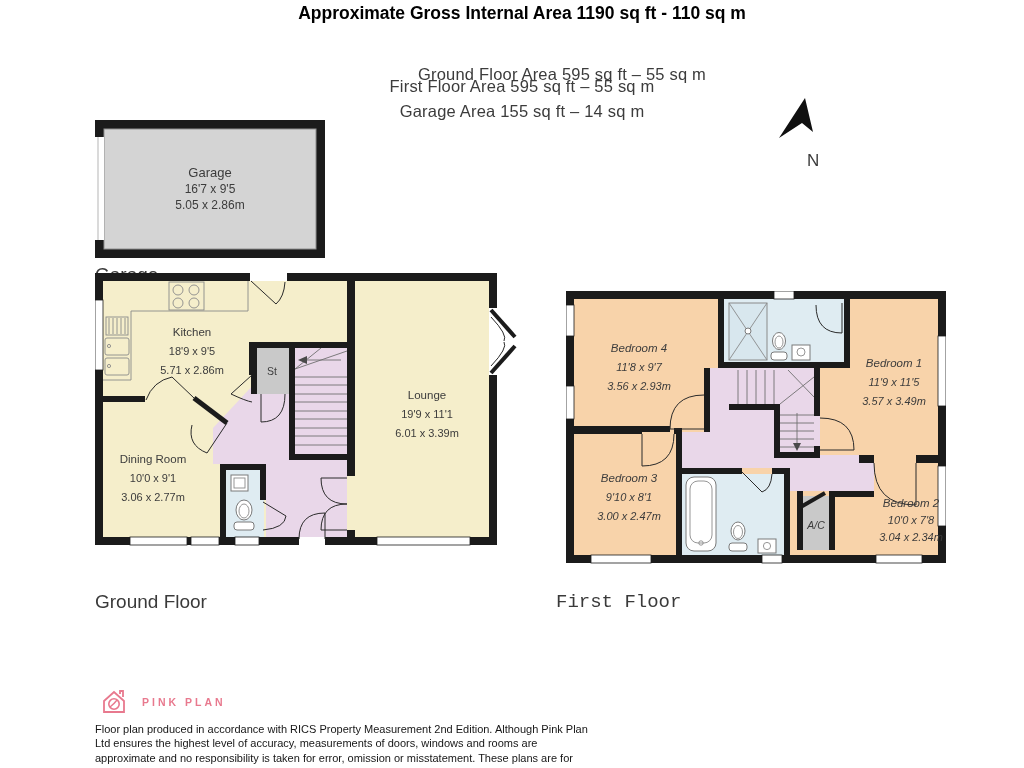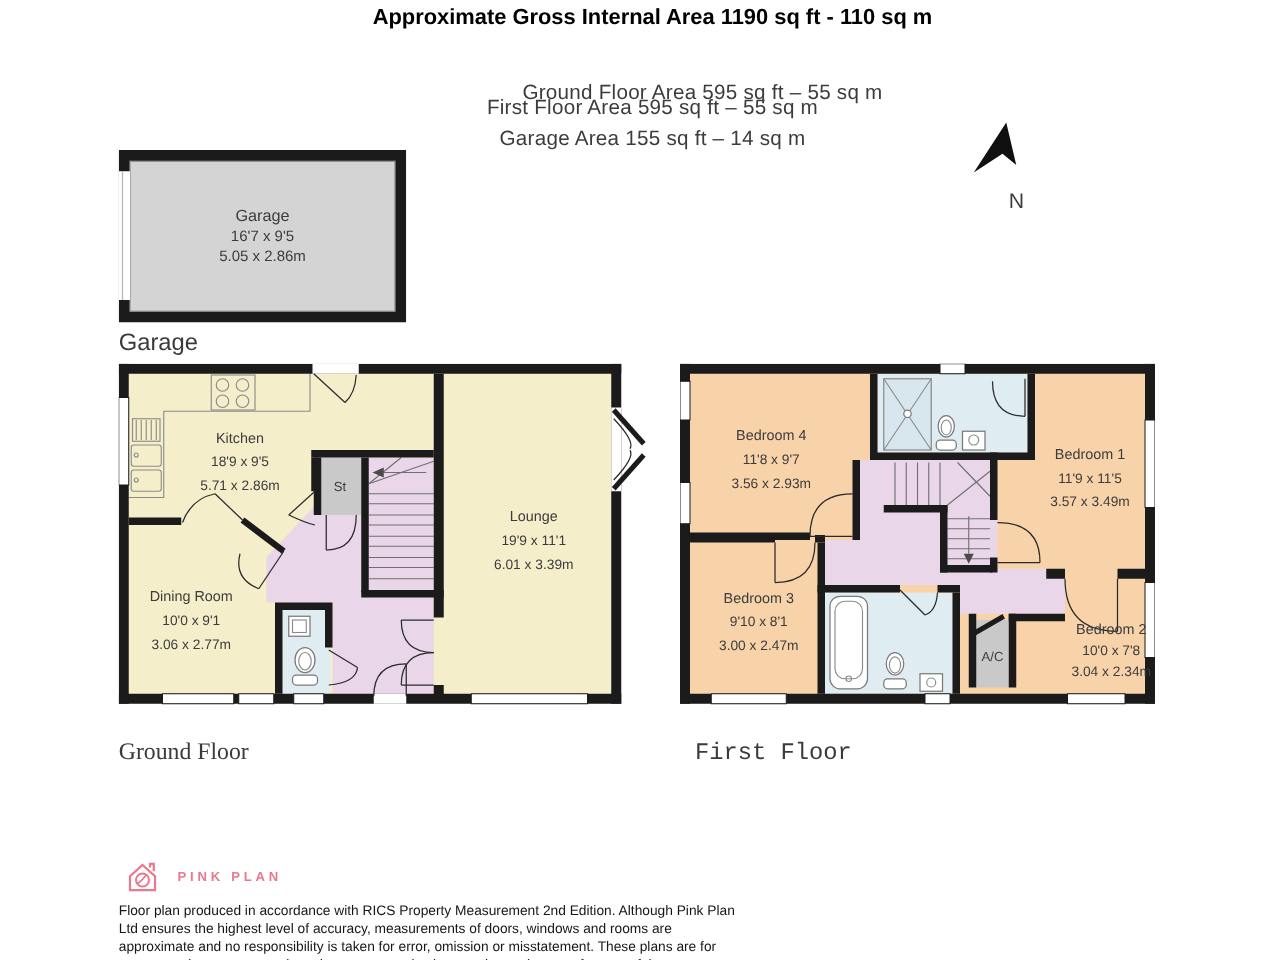--- a/index.html
+++ b/index.html
@@ -49,21 +49,21 @@
       <rect x="9" y="9" width="212" height="120" fill="var(--garage_fill)" stroke="#8f8f8f" stroke-width="1"></rect>
       <rect x="0" y="17" width="9" height="103" fill="#ffffff"></rect>
       <line x1="3" y1="17" x2="3" y2="120" stroke="#b5b5b5" stroke-width="1"></line>
       <text x="115" y="57" text-anchor="middle" class="garage-name">Garage</text>
       <text x="115" y="73" text-anchor="middle" class="garage-dim">16'7 x 9'5</text>
       <text x="115" y="89" text-anchor="middle" class="garage-dim">5.05 x 2.86m</text>
     </svg>
   </div>
   <div class="abs caption" style="left:78px;top:264px;">Garage</div>
 
-  <div class="abs" style="left:78px;top:291px;">
+  <div class="abs" style="left:78px;top:273px;">
     <svg width="430" height="280" viewBox="0 0 430 280">
 
       <rect x="4" y="4" width="394" height="264" fill="var(--living_area)"></rect>
       <path d="M160,75 L252,75 L252,264 L171,264 L171,191 L118,191 L118,155 L160,110 Z" fill="var(--hallway)"></path>
       <rect x="127" y="193" width="42" height="71" fill="var(--bathroom)"></rect>
       <rect x="160" y="75" width="34" height="46" fill="var(--cupboard)"></rect>
 
       <g>
         <polyline points="153,8 153,38 36,38 36,107 8,107" class="fixline"></polyline>
         <rect x="74" y="9" width="35" height="28" class="fixline" fill="none"></rect>
@@ -170,23 +170,23 @@
         <text x="58" y="228" text-anchor="middle" class="room-dim">3.06 x 2.77m</text>
       </g>
       <g>
         <text x="332" y="126" text-anchor="middle" class="room-name">Lounge</text>
         <text x="332" y="145" text-anchor="middle" class="room-dim">19'9 x 11'1</text>
         <text x="332" y="164" text-anchor="middle" class="room-dim">6.01 x 3.39m</text>
       </g>
       <text x="177" y="102" text-anchor="middle" class="small-room">St</text>
     </svg>
   </div>
-  <div class="abs caption" style="left:78px;top:591px;font-family:Liberation Serif, serif;">Ground Floor</div>
-
-  <div class="abs" style="left:527px;top:291px;">
+  <div class="abs caption" style="left:78px;top:591px;">Ground Floor</div>
+
+  <div class="abs" style="left:549px;top:291px;font-style:italic;">
     <svg width="380" height="280" viewBox="0 0 380 280">
 
       <rect x="4" y="4" width="372" height="264" fill="var(--bedroom_area)"></rect>
       <path d="M144,77 L248,77 L248,121 L254,121 L254,164 L308,164 L308,200 L224,200 L224,177 L116,177 L116,141 L144,141 Z" fill="var(--hallway)"></path>
       <rect x="158" y="8" width="120" height="63" fill="var(--bathroom)"></rect>
       <rect x="116" y="183" width="102" height="81" fill="var(--bathroom)"></rect>
       <rect x="237" y="205" width="26" height="54" fill="var(--cupboard)"></rect>
 
       <g>
         <line x1="172" y1="79" x2="172" y2="113" class="tread"></line>

